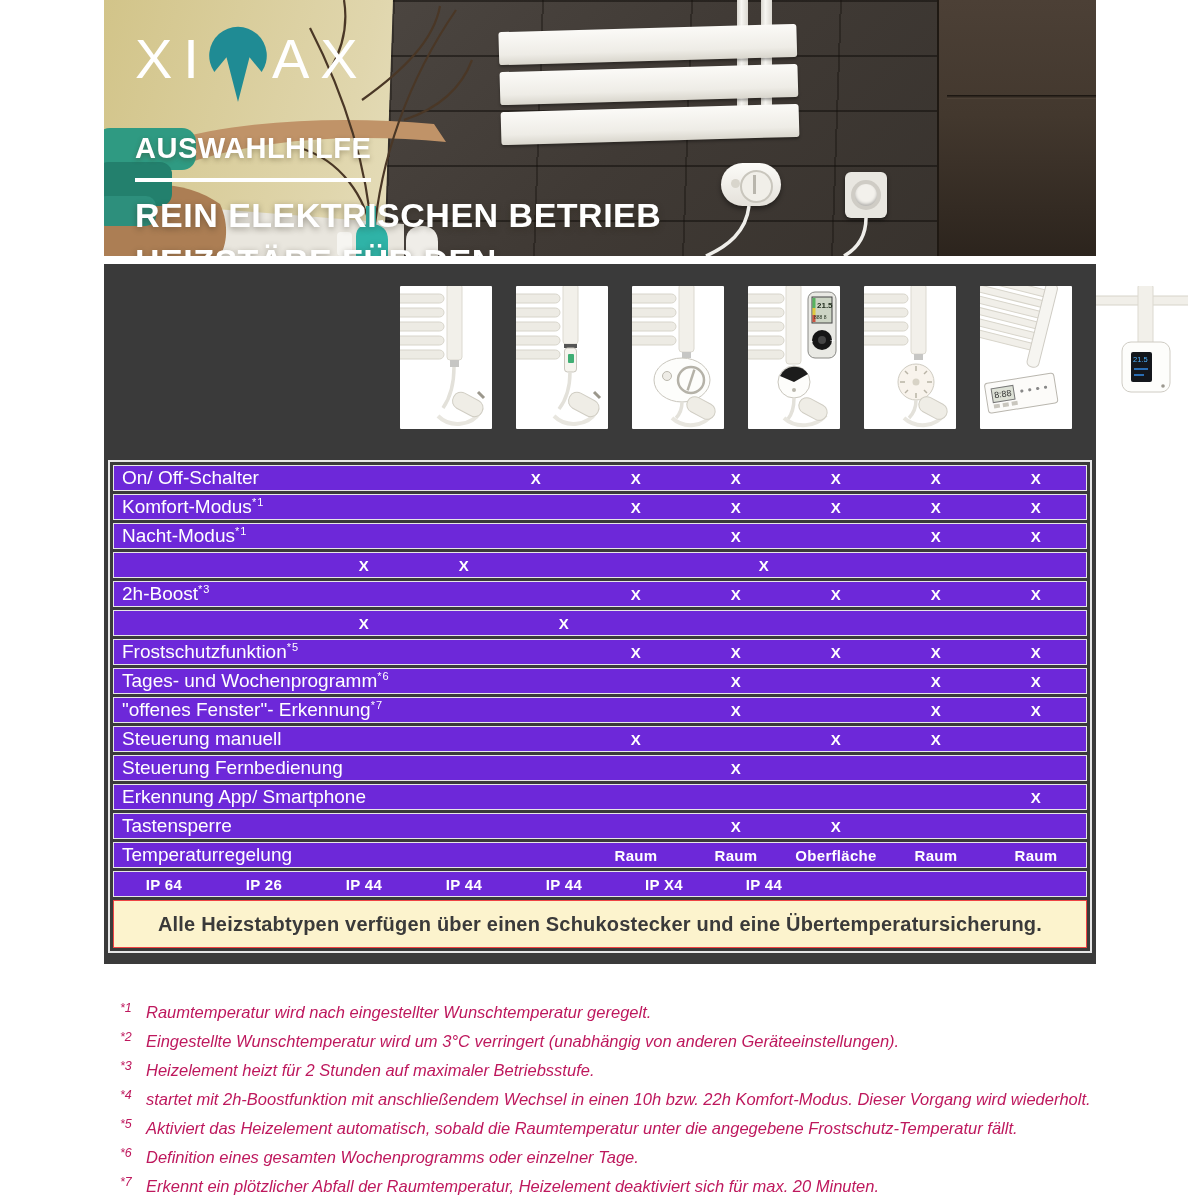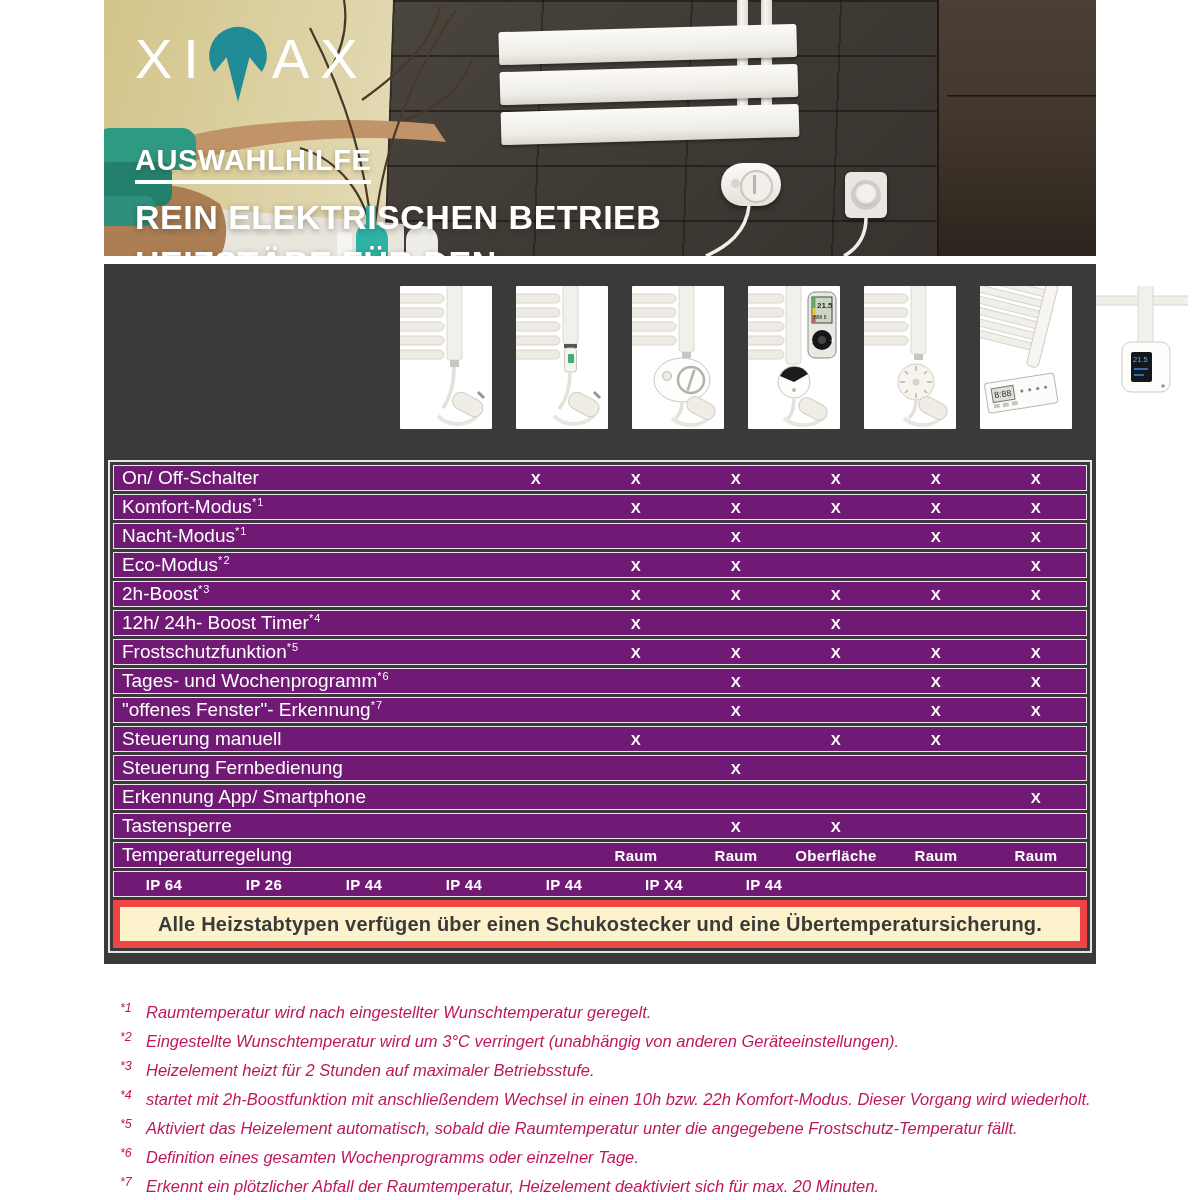--- a/index.html
+++ b/index.html
@@ -34,38 +34,38 @@
   .hero-outlet{position:absolute;left:741px;top:172px;width:42px;height:46px;border-radius:6px;
     background:#e9e7e1;box-shadow:0 2px 4px rgba(0,0,0,.5);}
   .hero-outlet .hole{position:absolute;left:6px;top:8px;width:30px;height:30px;border-radius:50%;background:#cfccc5;}
   .hero-outlet .plug{position:absolute;left:10px;top:12px;width:22px;height:22px;border-radius:50%;
     background:#f3f1ec;box-shadow:inset 0 -2px 3px rgba(0,0,0,.25);}
   .hero-art{position:absolute;left:0;top:0;}
   .hero-text{position:absolute;left:31px;top:0;z-index:5;color:#fff;}
   .brand{display:flex;align-items:flex-start;margin-top:20px;}
   .brand span{font-size:56px;line-height:70px;letter-spacing:11px;font-weight:400;padding-top:4px;}
   .brand svg{margin:6px 2px 0 -4px;}
-  .hero-subtitle{display:inline-block;margin-top:40px;font-size:29px;font-weight:bold;letter-spacing:.5px;
-    border-bottom:4px solid #fff;padding-bottom:3px;text-shadow:0 2px 5px rgba(60,50,20,.35);}
+  .hero-subtitle{display:inline-block;margin-top:28px;font-size:29px;font-weight:bold;letter-spacing:.5px;
+    border-bottom:4px solid #fff;padding-bottom:13px;text-shadow:0 2px 5px rgba(60,50,20,.35);}
   .hero-title{font-size:34px;font-weight:bold;letter-spacing:.5px;margin-top:10px;line-height:46px;
     text-shadow:0 2px 6px rgba(40,35,20,.4);}
 
   
   .panel{position:relative;margin-top:8px;height:700px;background:#3a3a3a;}
   .prod-row{position:absolute;left:296px;top:22px;display:flex;gap:24px;}
   .prod{width:92px;height:143px;background:#fff;border-radius:1px;overflow:hidden;}
   .typ-row{position:absolute;left:296px;top:170px;display:flex;gap:8px;}
   .typ{width:92px;text-align:center;color:#fff;font-weight:bold;font-size:20px;}
   .table-box{position:absolute;left:4px;right:4px;top:196px;border:2px solid #e6e6e6;padding:3px 3px 3px 3px;}
   .trow{box-sizing:border-box;height:26px;margin-bottom:3px;border:1px solid #e6e6e6;
-    display:flex;align-items:center;background:#701a75;color:#fff;}
+    display:flex;align-items:center;background:#6d28d9;color:#fff;}
   .trow .lbl{flex:1;min-width:0;padding-left:8px;font-size:19px;white-space:nowrap;}
   .trow .lbl sup{font-size:11px;letter-spacing:1px;}
   .cell{width:100px;text-align:center;font-weight:bold;font-size:15px;letter-spacing:.3px;}
-  .banner{box-sizing:border-box;margin-top:2px;height:48px;background:#fcf3cd;border:7px solid #ef4444;
+  .banner{box-sizing:border-box;margin-top:2px;height:48px;background:#fcf3cd;border:1px solid #ef4444;
     display:flex;align-items:center;justify-content:center;}
   .banner span{font-size:20px;font-weight:bold;color:#3a3a3a;letter-spacing:.2px;}
 
   
   .footnotes{margin:32px 0 0 16px;}
   .fn{font-style:italic;font-size:16.5px;color:#be185d;line-height:25px;white-space:nowrap;}
   .fn-marker{display:inline-block;width:26px;font-size:12.5px;vertical-align:6px;}
 </style>
 </head>
 <body>
@@ -330,41 +330,39 @@
           <div class="lbl"><span>Nacht-Modus</span><sup>*1</sup></div>
           <div class="cell"></div>
           <div class="cell"></div>
           <div class="cell"></div>
           <div class="cell">X</div>
           <div class="cell"></div>
           <div class="cell">X</div>
           <div class="cell">X</div>
         </div>
           <div class="trow">
-          <div class="lbl"><span>Eco-Modus</span><sup>*2</sup></div>
           <div class="cell"></div>
           <div class="cell"></div>
           <div class="cell">X</div>
           <div class="cell">X</div>
           <div class="cell"></div>
           <div class="cell"></div>
           <div class="cell">X</div>
         </div>
           <div class="trow">
           <div class="lbl"><span>2h-Boost</span><sup>*3</sup></div>
           <div class="cell"></div>
           <div class="cell"></div>
           <div class="cell">X</div>
           <div class="cell">X</div>
           <div class="cell">X</div>
           <div class="cell">X</div>
           <div class="cell">X</div>
         </div>
           <div class="trow">
-          <div class="lbl"><span>12h/ 24h- Boost Timer</span><sup>*4</sup></div>
           <div class="cell"></div>
           <div class="cell"></div>
           <div class="cell">X</div>
           <div class="cell"></div>
           <div class="cell">X</div>
           <div class="cell"></div>
           <div class="cell"></div>
         </div>
           <div class="trow">
           <div class="lbl"><span>Frostschutzfunktion</span><sup>*5</sup></div>

